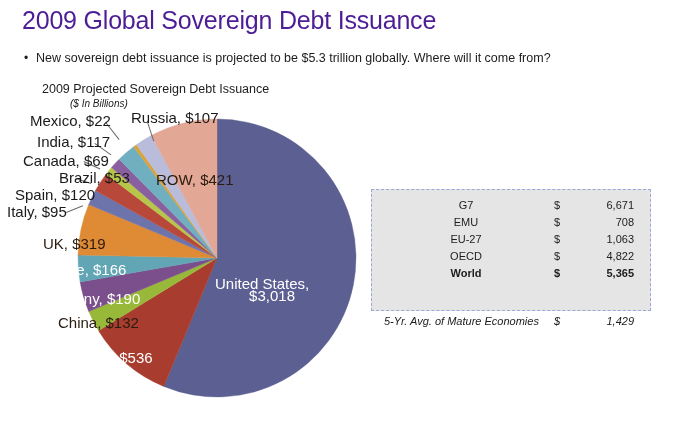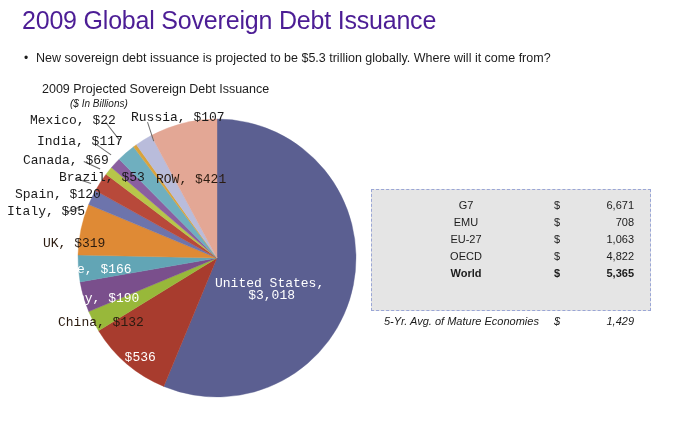--- a/index.html
+++ b/index.html
@@ -88,25 +88,24 @@
 
   
   #label-layer {
     position: absolute;
     left: 0; top: 0;
     width: 673px; height: 352px;
     pointer-events: none;
   }
   .pie-label {
     position: absolute;
-    font-size: 13px;
+    font-size: 15px;
     color: #1a1a1a;
     white-space: nowrap;
     line-height: 12px;
-    font-family: Liberation Mono, monospace;
   }
   .pie-label.inside-light {
     color: #ffffff;
     text-align: right;
   }
   .pie-label.inside-dark {
     color: #2a1b10;
   }
   .leader {
     position: absolute;

